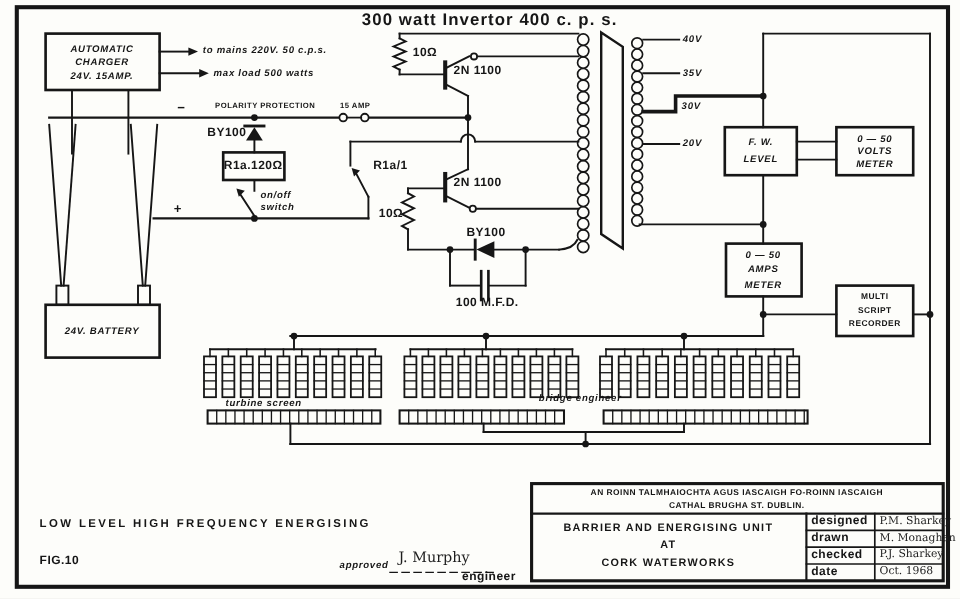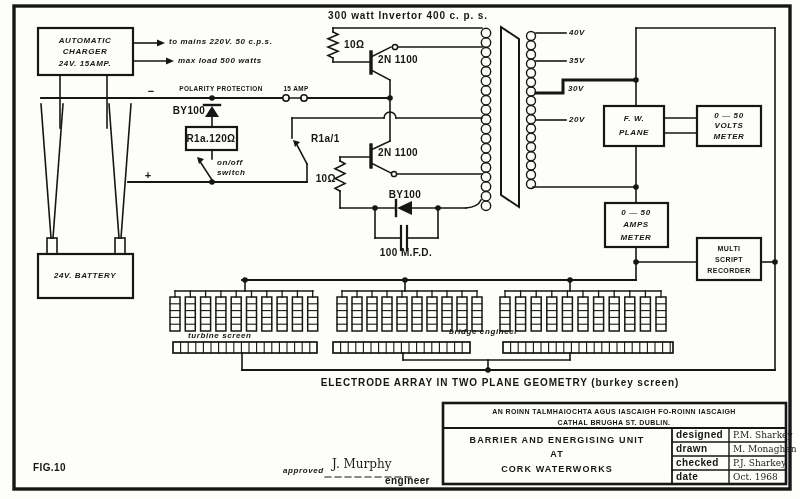--- a/index.html
+++ b/index.html
@@ -7,21 +7,21 @@
         font-family:"Liberation Sans",sans-serif;}
   #wires{position:absolute;left:0;top:0;}
   .t{position:absolute;font-family:"Liberation Sans",sans-serif;font-weight:bold;color:#161616;
      white-space:nowrap;transform:translate(0,-50%);line-height:1;}
   .c{transform:translate(-50%,-50%);}
   .r{transform:translate(-100%,-50%);}
   .s6{font-size:6.4px;letter-spacing:.4px;}
   .s7{font-size:7px;letter-spacing:.4px;}
   .s75{font-size:10px;letter-spacing:.4px;}
   .s8{font-size:8px;letter-spacing:.6px;font-style:italic;}
-  .s85{font-size:10px;letter-spacing:.9px;}
+  .s85{font-size:14px;letter-spacing:.9px;}
   .s9{font-size:9px;letter-spacing:1.1px;}
   .s95{font-size:9.5px;letter-spacing:2px;}
   .s10{font-size:11px;letter-spacing:0;}
   .sig{font-family:"DejaVu Serif",serif;font-weight:normal;color:#1d1d1d;}
   .sig12{font-size:12px;}
   .sig9{font-size:9px;}
 </style>
 </head>
 <body>
 
@@ -500,35 +500,35 @@
 <div class="t s75" style="left:378px;top:153px">2N 1100</div>
 <div class="t s75 c" style="left:405px;top:195px">BY100</div>
 <div class="t s75 c" style="left:406px;top:253px">100 M.F.D.</div>
 
 <div class="t s8" style="left:569px;top:33px">40V</div>
 <div class="t s8" style="left:569px;top:61px">35V</div>
 <div class="t s8" style="left:568px;top:89px">30V</div>
 <div class="t s8" style="left:569px;top:120px">20V</div>
 
 <div class="t s8 c" style="left:634px;top:119px">F.  W.</div>
-<div class="t s8 c" style="left:634px;top:133px">PLANE</div>
+<div class="t s8 c" style="left:634px;top:133px">LEVEL</div>
 <div class="t s8 c" style="left:729px;top:116px">0 — 50</div>
 <div class="t s8 c" style="left:729px;top:126px">VOLTS</div>
 <div class="t s8 c" style="left:729px;top:137px">METER</div>
 <div class="t s8 c" style="left:636px;top:213px">0 — 50</div>
 <div class="t s8 c" style="left:636px;top:225px">AMPS</div>
 <div class="t s8 c" style="left:636px;top:238px">METER</div>
 <div class="t s7 c" style="left:729px;top:248px">MULTI</div>
 <div class="t s7 c" style="left:729px;top:259px">SCRIPT</div>
 <div class="t s7 c" style="left:729px;top:270px">RECORDER</div>
 
 <div class="t s8" style="left:188px;top:336px">turbine  screen</div>
 <div class="t s8" style="left:449px;top:332px">bridge  engineer</div>
-<div class="t s85 c" style="left:500px;top:383px">ELECTRODE  ARRAY  IN  TWO  PLANE  GEOMETRY  (burkey  screen)</div>
-
+
+<div class="t s95" style="left:33px;top:437px">LOW  LEVEL  HIGH  FREQUENCY  ENERGISING</div>
 <div class="t s75" style="left:33px;top:468px">FIG.10</div>
 <div class="t s8" style="left:283px;top:471px">approved</div>
 <div class="t sig sig12" style="left:332px;top:464px">J. Murphy</div>
 <div class="t s75" style="left:385px;top:481px">engineer</div>
 
 <div class="t s7 c" style="left:614px;top:411px">AN ROINN TALMHAIOCHTA AGUS  IASCAIGH  FO-ROINN  IASCAIGH</div>
 <div class="t s7 c" style="left:614px;top:422px">CATHAL  BRUGHA  ST.       DUBLIN.</div>
 <div class="t s9 c" style="left:557px;top:440px">BARRIER  AND  ENERGISING  UNIT</div>
 <div class="t s9 c" style="left:557px;top:454px">AT</div>
 <div class="t s9 c" style="left:557px;top:469px">CORK  WATERWORKS</div>

